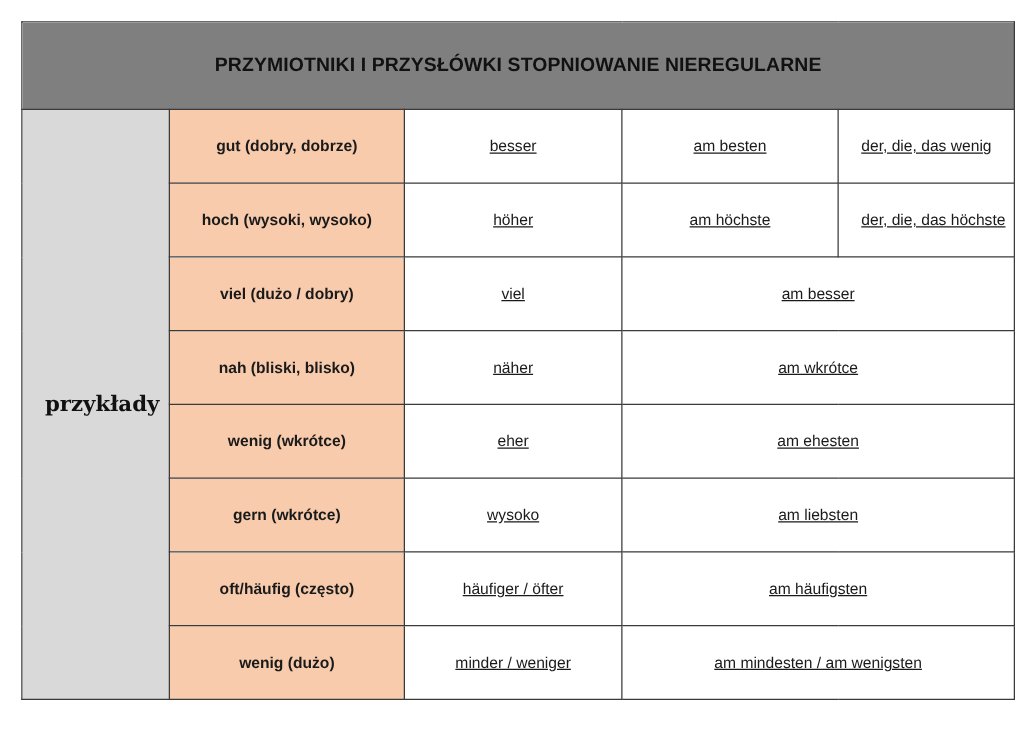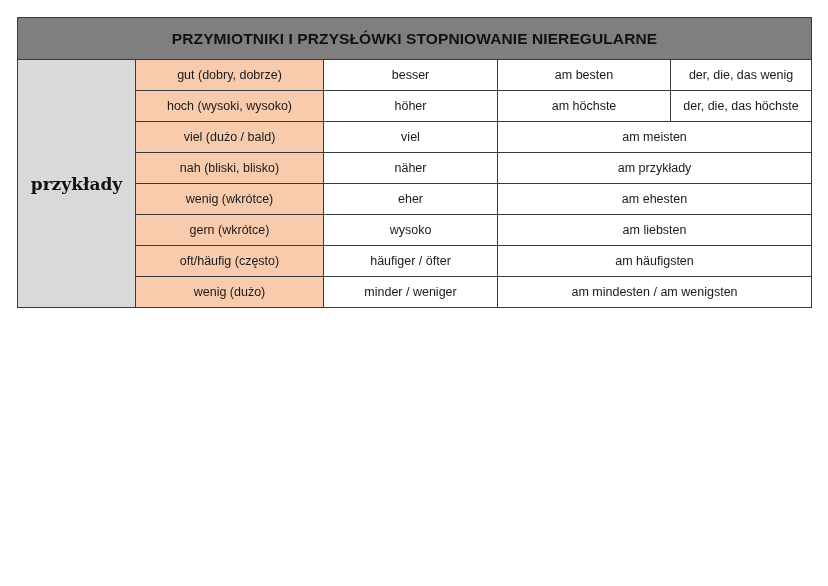--- a/index.html
+++ b/index.html
@@ -8,21 +8,21 @@
     position: absolute; left: 17px; top: 17px;
     width: 794px;
     border-collapse: collapse;
     table-layout: fixed;
     font-family: "Liberation Sans", "DejaVu Sans", sans-serif;
     font-size: 12.5px;
     color: #1a1a1a;
   }
   .tbl td, .tbl th {
     border: 1px solid #3a3a3a;
-    padding: 4px;
+    padding: 18px;
     text-align: center;
     vertical-align: middle;
     height: 22px;
     white-space: nowrap;
     overflow: hidden;
   }
   .tbl th.title {
     background: #7f7f7f;
     color: #111111;
     font-weight: bold;
@@ -32,22 +32,23 @@
   }
   .tbl td.label-cell {
     background: #d9d9d9;
     font-family: "DejaVu Serif", "Liberation Serif", serif;
     font-weight: bold;
     font-size: 17px;
     color: #111;
   }
   .tbl td.base {
     background: #f8cbad;
+    font-weight: bold;
   }
-  .tbl td.form { background: #ffffff; }
+  .tbl td.form { background: #ffffff; text-decoration: underline; }
 </style>
 </head>
 <body>
 
 <table class="tbl">
   <colgroup>
     <col style="width:118px">
     <col style="width:188px">
     <col style="width:174px">
     <col style="width:173px">
@@ -64,28 +65,28 @@
     <td class="form">am besten</td>
     <td class="form">der, die, das wenig</td>
   </tr>
   <tr>
     <td class="base">hoch (wysoki, wysoko)</td>
     <td class="form">höher</td>
     <td class="form">am höchste</td>
     <td class="form">der, die, das höchste</td>
   </tr>
   <tr>
-    <td class="base">viel (dużo / bald)</td>
+    <td class="base">viel (dużo / dobry)</td>
     <td class="form">viel</td>
-    <td class="form" colspan="2">am meisten</td>
+    <td class="form" colspan="2">am besser</td>
   </tr>
   <tr>
     <td class="base">nah (bliski, blisko)</td>
     <td class="form">näher</td>
-    <td class="form" colspan="2">am przykłady</td>
+    <td class="form" colspan="2">am wkrótce</td>
   </tr>
   <tr>
     <td class="base">wenig (wkrótce)</td>
     <td class="form">eher</td>
     <td class="form" colspan="2">am ehesten</td>
   </tr>
   <tr>
     <td class="base">gern (wkrótce)</td>
     <td class="form">wysoko</td>
     <td class="form" colspan="2">am liebsten</td>

